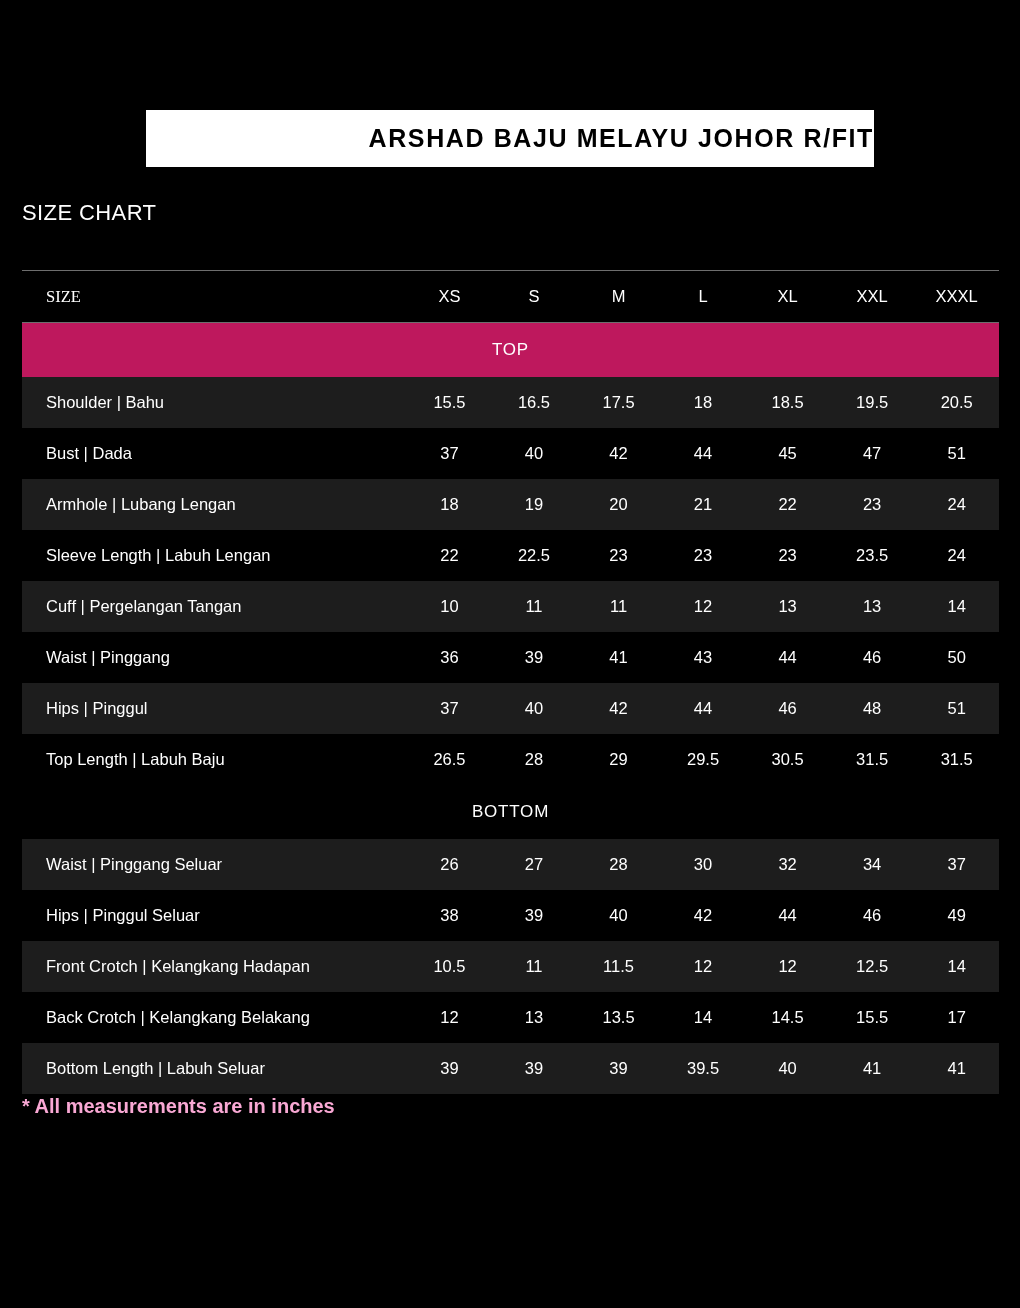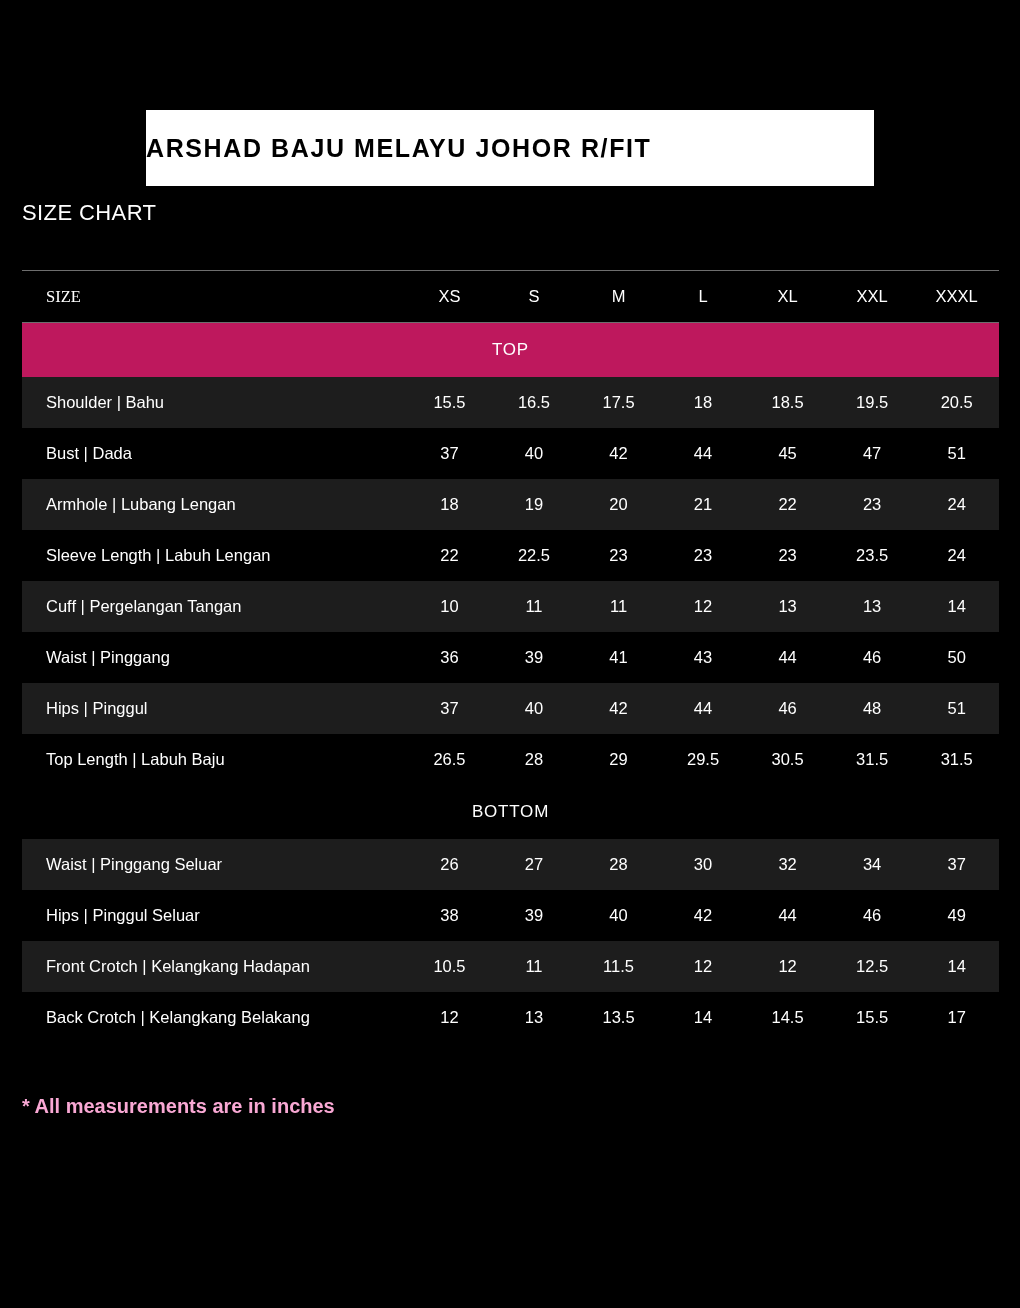--- a/index.html
+++ b/index.html
@@ -19,25 +19,25 @@
     width: 1020px;
     height: 1308px;
     box-sizing: border-box;
     position: relative;
   }
   .title-banner {
     position: absolute;
     left: 146px;
     top: 110px;
     width: 728px;
-    height: 76px;
+    height: 57px;
     background: #ffffff;
     display: flex;
     align-items: center;
-    justify-content: flex-start;
+    justify-content: flex-end;
   }
   .title-banner .title-text {
     color: #000000;
     font-size: 25px;
     font-weight: bold;
     letter-spacing: 1.6px;
     text-transform: uppercase;
     white-space: nowrap;
   }
   .section-heading {
@@ -267,19 +267,29 @@
           <tr class="data">
             <td class="label">Back Crotch | Kelangkang Belakang</td>
             <td class="val">12</td>
             <td class="val">13</td>
             <td class="val">13.5</td>
             <td class="val">14</td>
             <td class="val">14.5</td>
             <td class="val">15.5</td>
             <td class="val">17</td>
           </tr>
+          <tr class="data shade">
+            <td class="label">Bottom Length | Labuh Seluar</td>
+            <td class="val">39</td>
+            <td class="val">39</td>
+            <td class="val">39</td>
+            <td class="val">39.5</td>
+            <td class="val">40</td>
+            <td class="val">41</td>
+            <td class="val">41</td>
+          </tr>
         </tbody>
     </table>
   </div>
 
   <div class="footnote">* All measurements are in inches</div>
 
 </div>
 
 </body></html>

